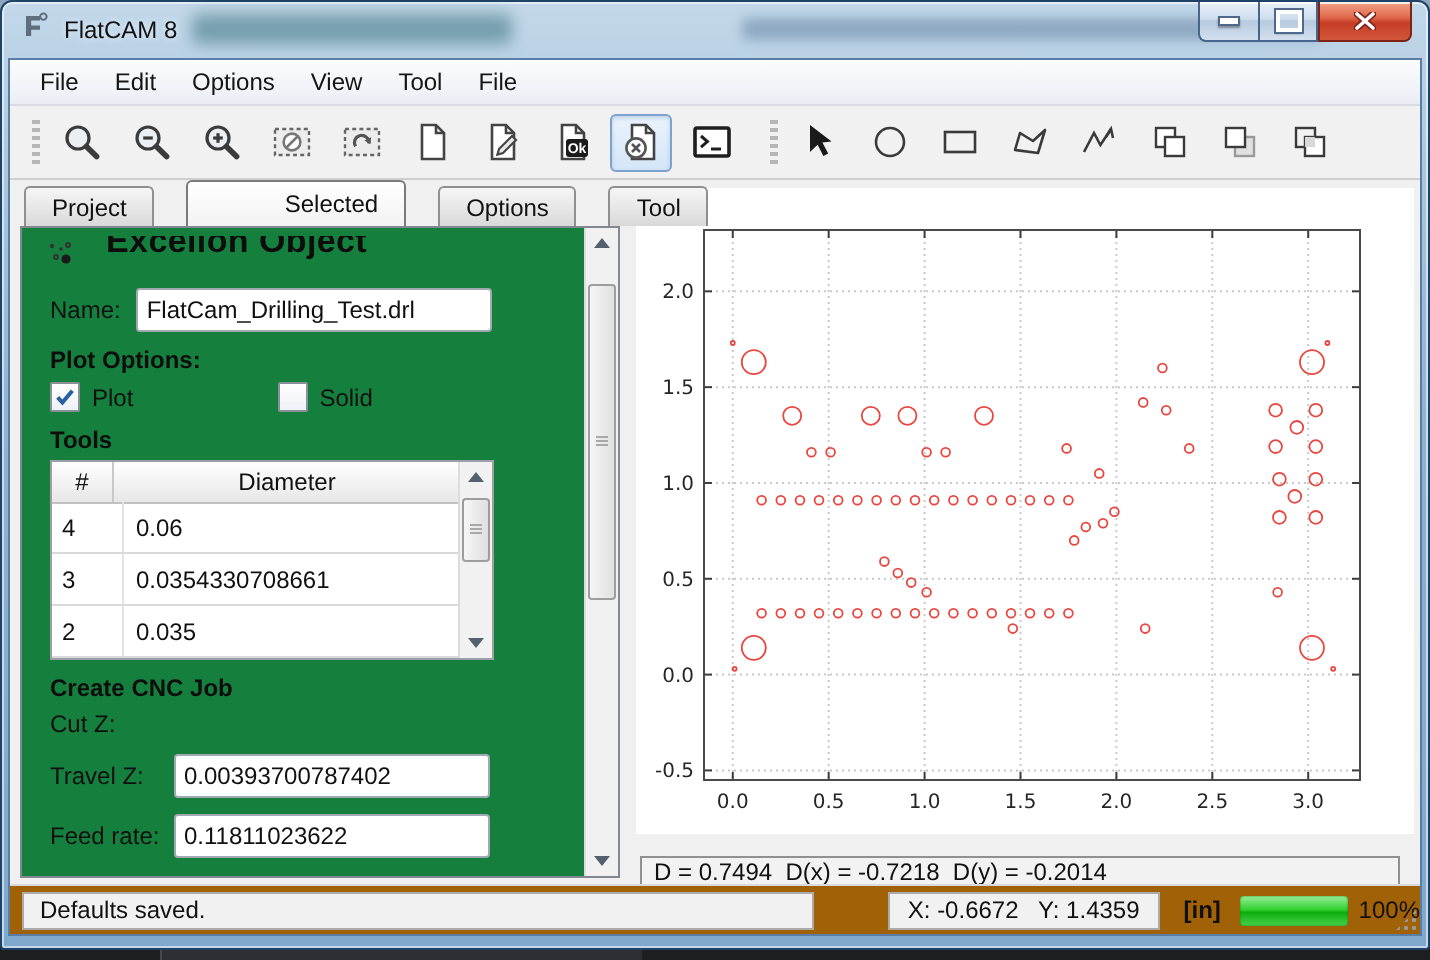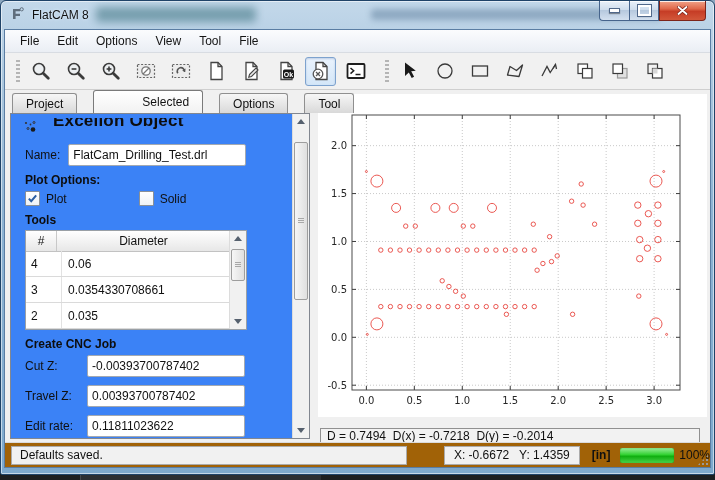--- a/index.html
+++ b/index.html
@@ -43,21 +43,21 @@
   .tb-btn.pressed{border-color:#7da2ce;background:linear-gradient(#eaf3fd,#d4e6f8);box-shadow:inset 0 1px 2px rgba(60,100,160,.25);}
   
   .content{flex:1 1 auto;position:relative;background:#f0f0f0;overflow:hidden;}
   .left-col{position:absolute;left:5px;top:0;width:300px;bottom:0;}
   
   .tabbar{height:23px;display:flex;align-items:flex-end;padding-left:2px;position:relative;z-index:2;}
   .tab{height:19px;padding:0 13px;border:1px solid #8f8f8f;border-bottom:none;border-radius:3px 3px 0 0;
        background:linear-gradient(#f6f6f6,#d9d9d9);margin-right:16px;display:flex;align-items:center;font-size:12px;color:#111;}
   .tab.active{height:22px;background:linear-gradient(#ffffff,#f2f2f2);border-color:#7a7a7a;position:relative;z-index:3;padding-left:48px;}
   
-  .panel{position:absolute;left:0;right:0;top:23px;bottom:3px;border:1px solid #828790;background:#3b82f6;overflow:hidden;}
+  .panel{position:absolute;left:0;right:0;top:23px;bottom:3px;border:1px solid #828790;background:#15803d;overflow:hidden;}
   .panel-inner{position:absolute;left:0;top:0;right:16px;bottom:0;overflow:hidden;padding:4px 0 0 0;}
   .p-head{display:flex;align-items:flex-start;height:22px;overflow:hidden;margin:0 0 4px 6px;}
   .p-head h1{font-size:17px;font-weight:bold;color:#0d0d0d;margin:-7px 0 0 12px;letter-spacing:.2px;}
   .row{display:flex;align-items:center;margin:4px 0 4px 14px;}
   .lbl{font-size:12px;color:#101010;}
   .bold-lbl{font-size:12px;font-weight:bold;color:#0d0d0d;margin:7px 0 3px 14px;}
   input.qline{height:18px;border:1px solid #a3a9b1;border-radius:2px;background:#fff;font-family:"Liberation Sans",sans-serif;
       font-size:12px;color:#101010;padding:1px 4px;outline:none;}
   .name-input{width:168px;margin-left:8px;}
   .cnc-input{width:148px;}
@@ -359,28 +359,27 @@
                 <div class="sb-btn down">
                     <div class="tri-down"></div>
                   </div>
               </div>
             </div>
 
             <div class="bold-lbl" style="">Create CNC Job</div>
 
             <div class="row">
               <span class="lbl cnc-lbl">Cut Z:</span>
-              <input class="qline cnc-input" value="-0.00393700787402" style="">
             </div>
             <div class="row" style="margin-top:8px">
               <span class="lbl cnc-lbl">Travel Z:</span>
               <input class="qline cnc-input" value="0.00393700787402" style="">
             </div>
             <div class="row" style="margin-top:8px">
-              <span class="lbl cnc-lbl">Edit rate:</span>
+              <span class="lbl cnc-lbl">Feed rate:</span>
               <input class="qline cnc-input" value="0.11811023622" style="">
             </div>
 
           </div>
 
           <div class="vscroll">
             <div class="sb-btn up">
                 <div class="tri-up"></div>
               </div>
             <div class="sb-thumb" style="top:28px;height:156px;">

